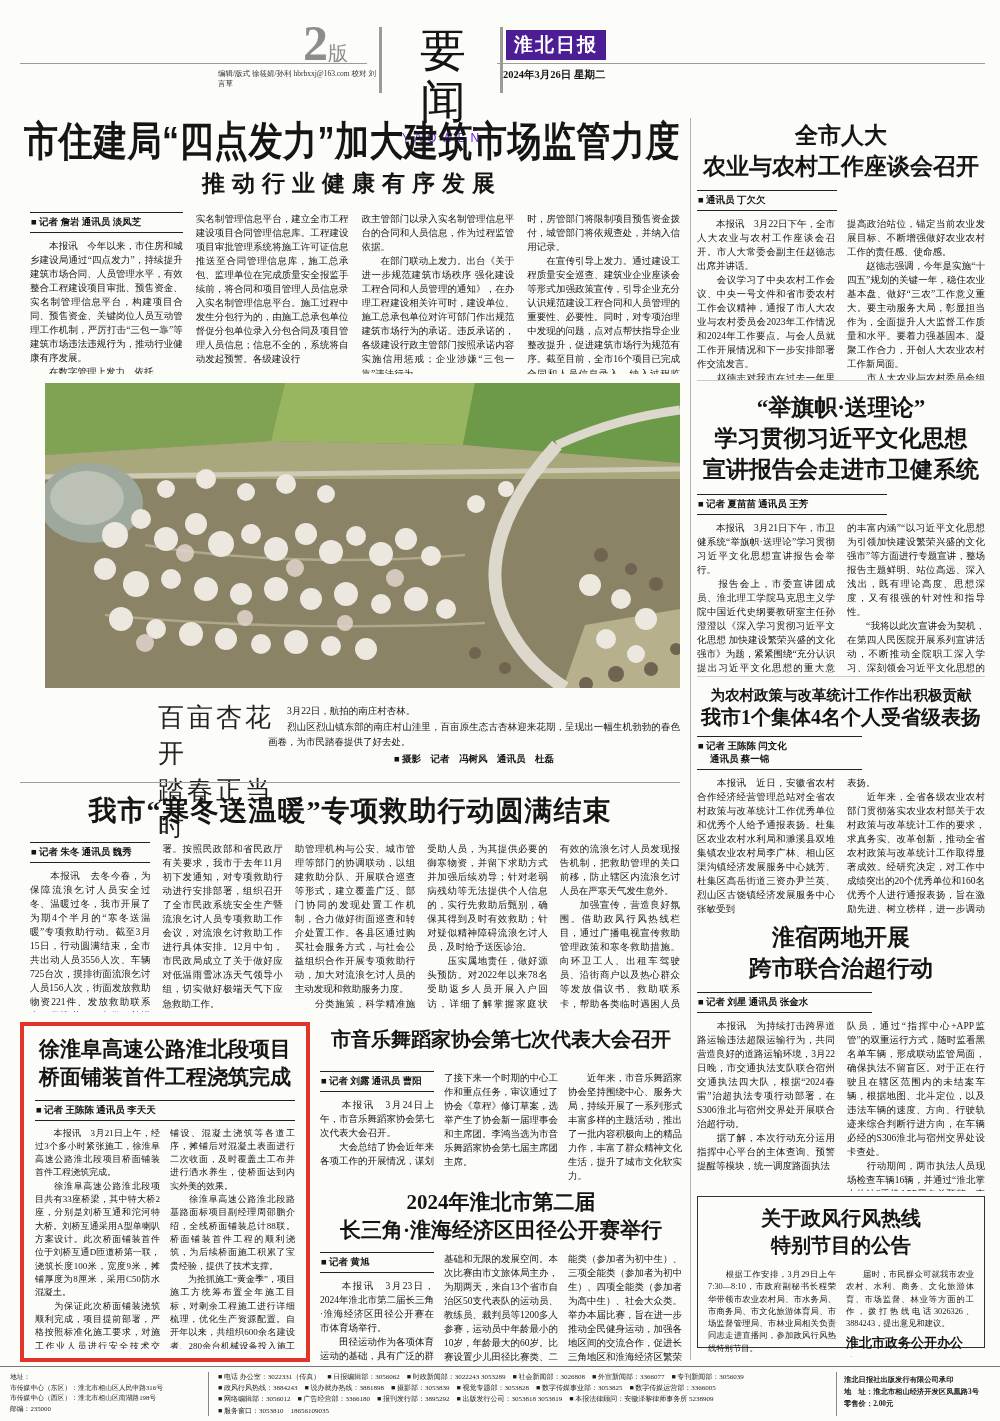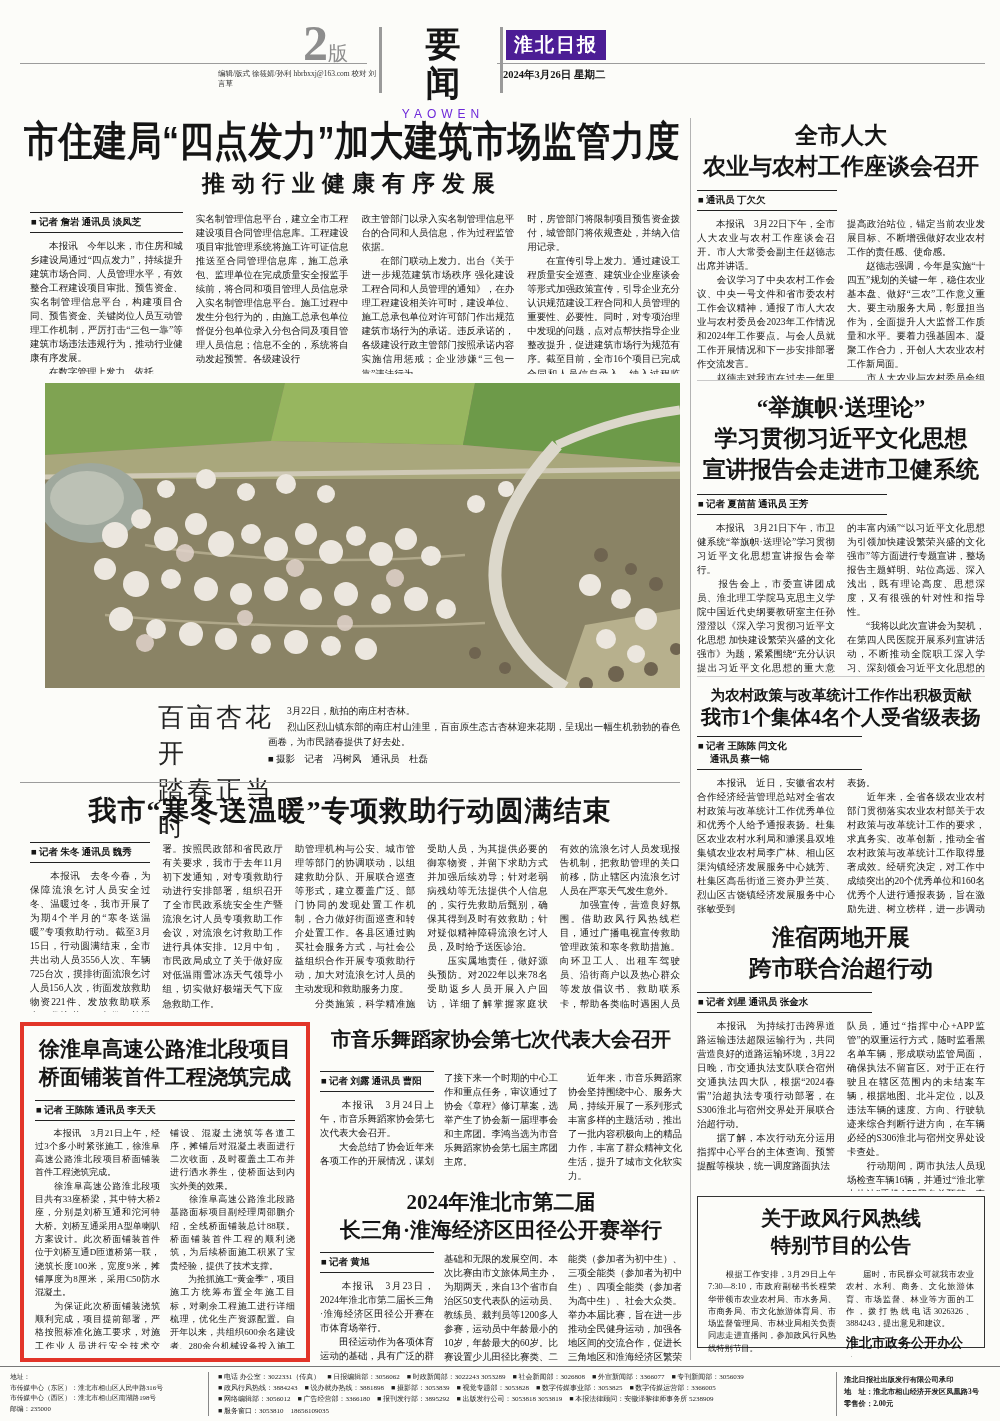--- a/index.html
+++ b/index.html
@@ -12,40 +12,40 @@
   .vl{position:absolute;background:#b3b3b3;width:1px}
   .sans{font-family:"Liberation Sans","DejaVu Sans",sans-serif}
   .center{text-align:center}
   .pre{white-space:pre-line}
   .bodytext{font-size:9.5px;line-height:1.48;text-align:justify;white-space:pre-line;overflow:hidden}
   .cols{display:flex}
   .col{flex:1;overflow:hidden}
   .byline{font-weight:bold;font-size:9.5px;line-height:1.35;border-top:1.6px solid #222;
           border-bottom:1px solid #222;padding:3px 1px;margin-bottom:6px;white-space:pre-line}
   .headline-serif{font-weight:900;line-height:1.35;white-space:pre-line}
-  .credit{font-weight:normal;font-size:9.5px;text-align:left;margin-top:2px}
+  .credit{font-weight:bold;font-size:9.5px;text-align:center;margin-top:2px}
 </style>
 </head>
 <body>
 
 <div class="sheet">
 
   <div class="hl" style="left:20px;top:63px;width:347px"></div>
   <div class="hl" style="left:497px;top:63px;width:488px"></div>
 
   <div class="abs" style="left:218px;top:69px;width:160px;font-size:7.5px;color:#333">编辑/版式 徐筱婧/孙利  hbrbxxj@163.com  校对 刘言草</div>
 
   <div class="abs" style="left:303px;top:18px">
     <span style="font-size:50px;font-weight:bold;color:#8d8d8d;line-height:1">2</span><span style="font-size:20px;color:#8d8d8d">版</span>
   </div>
 
   <div class="vl" style="left:379px;top:27px;height:66px;width:2.5px;background:#9a9a9a"></div>
 
   <div class="abs center" style="left:388px;top:26px;width:110px">
-    <div style="font-size:35px;font-weight:700;letter-spacing:8px;margin-left:8px;line-height:1.1">要  闻</div>
+    <div style="font-size:46px;font-weight:400;letter-spacing:8px;margin-left:8px;line-height:1.1">要  闻</div>
     <div class="sans" style="font-size:12px;color:#6d28d9;letter-spacing:5px;margin-top:4px">YAOWEN</div>
   </div>
 
   <div class="vl" style="left:500px;top:27px;height:66px;width:2.5px;background:#9a9a9a"></div>
 
   <div class="abs" style="left:506px;top:30px;width:100px;height:30px;background:#4c1d95;color:#fff;display:flex;align-items:center;justify-content:center;font-weight:900;font-size:19px;letter-spacing:2px">淮北日报</div>
   <div class="abs" style="left:503px;top:68px;width:130px;font-size:10.5px;font-weight:bold">2024年3月26日  星期二</div>
 
   <div class="abs sans center" style="left:22px;top:114px;width:660px;font-size:34px;font-weight:900;letter-spacing:.5px;transform:scale(1,1.2);transform-origin:center top">市住建局“四点发力”加大建筑市场监管力度</div>
   <div class="abs center" style="left:22px;top:168px;width:660px;font-size:23px;font-weight:bold;letter-spacing:7px">推动行业健康有序发展</div>

